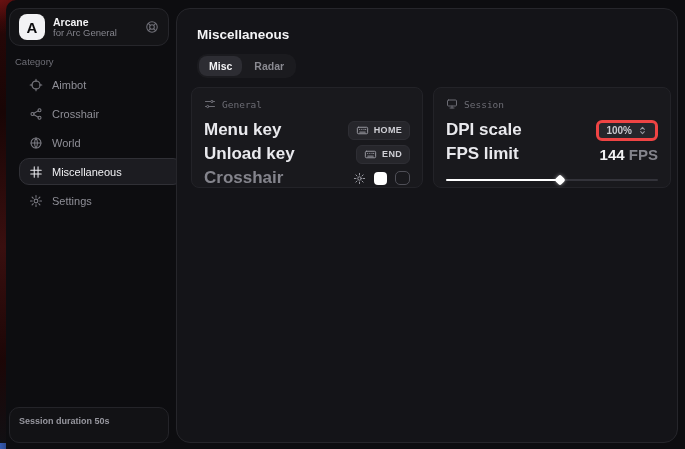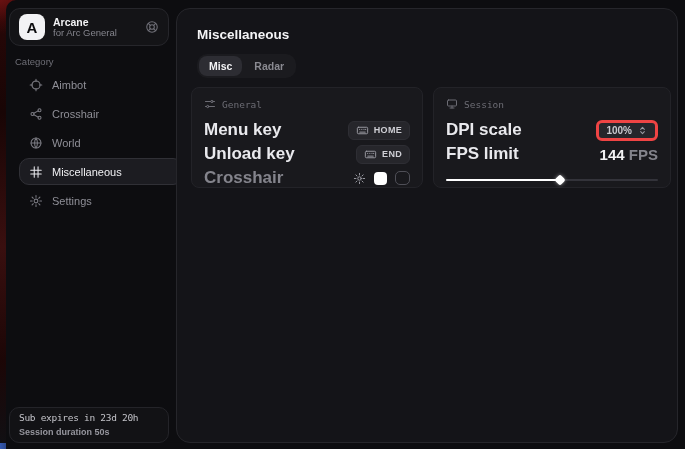--- a/index.html
+++ b/index.html
@@ -206,21 +206,20 @@
         <svg width="14" height="14" viewBox="0 0 24 24" fill="none" stroke="currentColor" stroke-width="1.8" stroke-linecap="round">
           <circle cx="12" cy="12" r="3.2"></circle>
           <path d="M12 2.5v3M12 18.5v3M2.5 12h3M18.5 12h3M5.3 5.3l2.1 2.1M16.6 16.6l2.1 2.1M18.7 5.3l-2.1 2.1M7.4 16.6l-2.1 2.1"></path>
         </svg>
       </span>
       <span>Settings</span>
     </button>
   </nav>
 
   <div class="sub-card">
-    <div class="sub-line1">Sub expires in 23d 20h</div>
     <div class="sub-line2">Session duration 50s</div>
   </div>
 </aside>
 
 <main class="panel">
   <h1 class="page-title">Miscellaneous</h1>
 
   <div class="tabs">
     <button class="tab active">Misc</button>
     <button class="tab">Radar</button>

